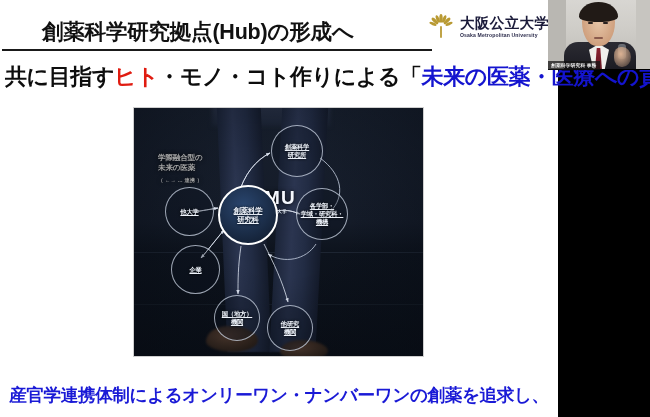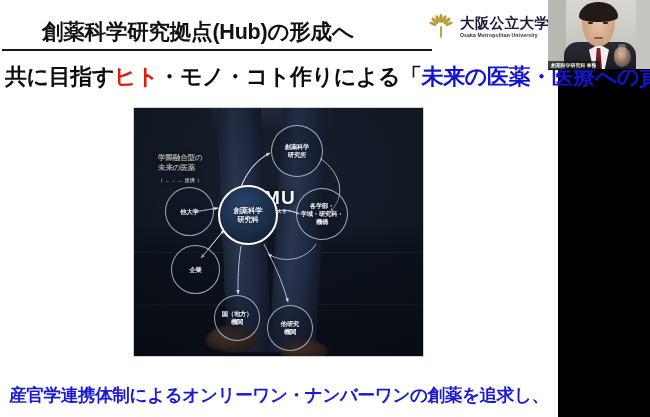--- a/index.html
+++ b/index.html
@@ -138,20 +138,21 @@
     border: 1px solid rgba(215,225,240,0.72);
     display: flex;
     align-items: center;
     justify-content: center;
     text-align: center;
     color: #eef3fb;
     line-height: 1.22;
     letter-spacing: -0.2px;
     font-weight: 700;
     text-shadow: 0 0 3px rgba(0,0,0,0.85);
+    text-decoration: underline;
   }
   .node-hub {
     width: 60px; height: 60px;
     left: 84px; top: 77px;
     border: 2.2px solid #ffffff;
     background: radial-gradient(circle at 42% 34%, #2a466f 0%, #16253c 72%, #0f1a2c 100%);
     font-size: 7.4px;
     z-index: 4;
   }
   .node-sat {

